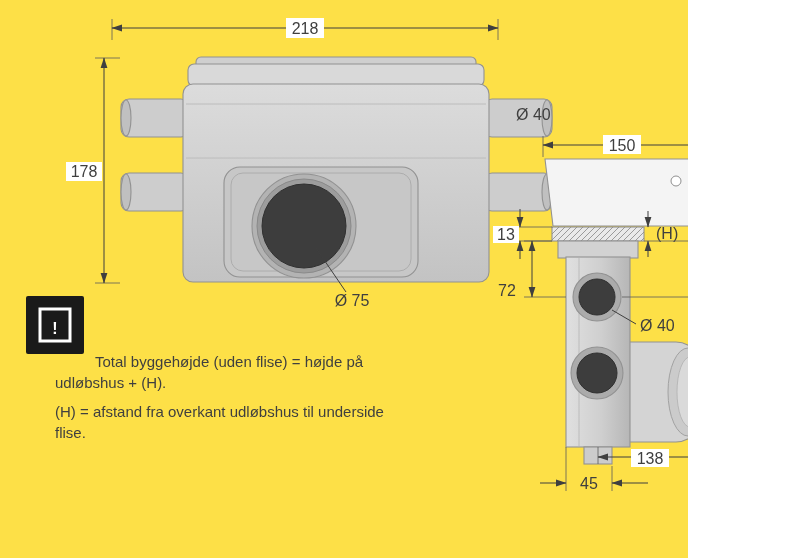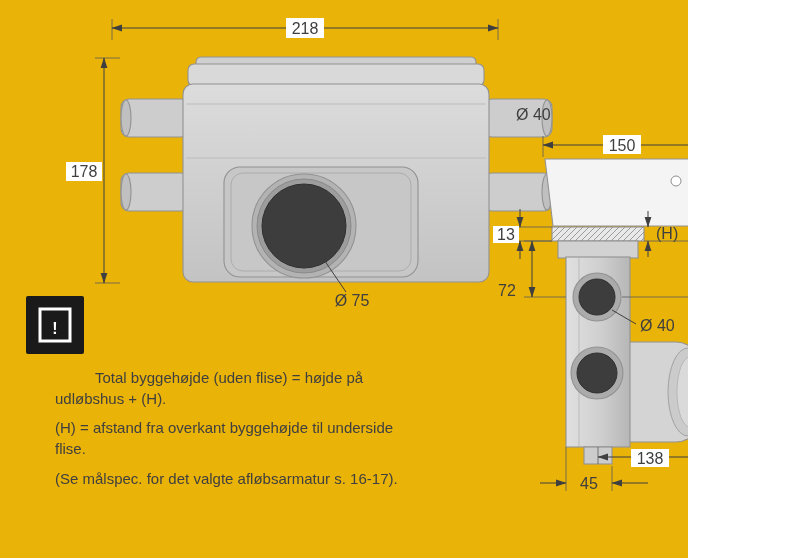--- a/index.html
+++ b/index.html
@@ -1,27 +1,27 @@
 <!DOCTYPE html>
 <html><head>
 <meta charset="utf-8">
 <style>
   html,body{margin:0;padding:0;background:#ffffff;}
-  .canvas{position:relative;width:688px;height:558px;background:#eab308;overflow:hidden;
+  .canvas{position:relative;width:688px;height:558px;background:#fde047;overflow:hidden;
           font-family:"Liberation Sans", sans-serif;}
   .canvas svg{position:absolute;left:0;top:0;}
   svg text{font-family:"Liberation Sans", sans-serif;font-size:16px;fill:#3f3f3f;}
   .dim{stroke:#3f3f3f;stroke-width:1;fill:none;}
   .ext{stroke:#5a5a5a;stroke-width:0.8;fill:none;}
   .obj{stroke:#929292;stroke-width:1.1;}
   .objlight{stroke:#b9b9b9;stroke-width:0.9;}
   .note{position:absolute;left:55px;top:352px;width:345px;color:#3f3f3f;
         font-size:15px;line-height:1.38;}
   .note p{margin:0 0 9px 0;}
-  .note p.first{text-indent:40px;margin-top:16px;}
+  .note p.first{text-indent:40px;}
 </style>
 </head>
 <body>
 
 <div class="canvas">
 <svg width="786" height="558" viewBox="0 0 786 558">
   <defs>
     <marker id="arrow" viewBox="0 0 10 8" markerWidth="11" markerHeight="9" refX="9.5" refY="4" orient="auto-start-reverse" markerUnits="userSpaceOnUse">
       <path d="M0,0.8 L10,4 L0,7.2 Z" fill="#3f3f3f"></path>
     </marker>
@@ -159,16 +159,15 @@
 
   <g>
     <rect x="26" y="296" width="58" height="58" rx="2" fill="#1a1a1a"></rect>
     <rect x="40" y="309" width="30" height="32" fill="none" stroke="#ffffff" stroke-width="3"></rect>
     <text x="55" y="334" text-anchor="middle" fill="#ffffff" font-size="24" font-weight="bold" style="fill:#ffffff">!</text>
   </g>
 </svg>
 
   <div class="note">
     <p class="first">Total byggehøjde (uden flise) = højde på udløbshus + (H).</p>
-    <p>(H) = afstand fra overkant byggehøjde til underside flise.</p>
-    <p>(Se målspec. for det valgte afløbsarmatur s. 16-17).</p>
+    <p>(H) = afstand fra overkant udløbshus til underside flise.</p>
   </div>
 </div>
 
 </body></html>

